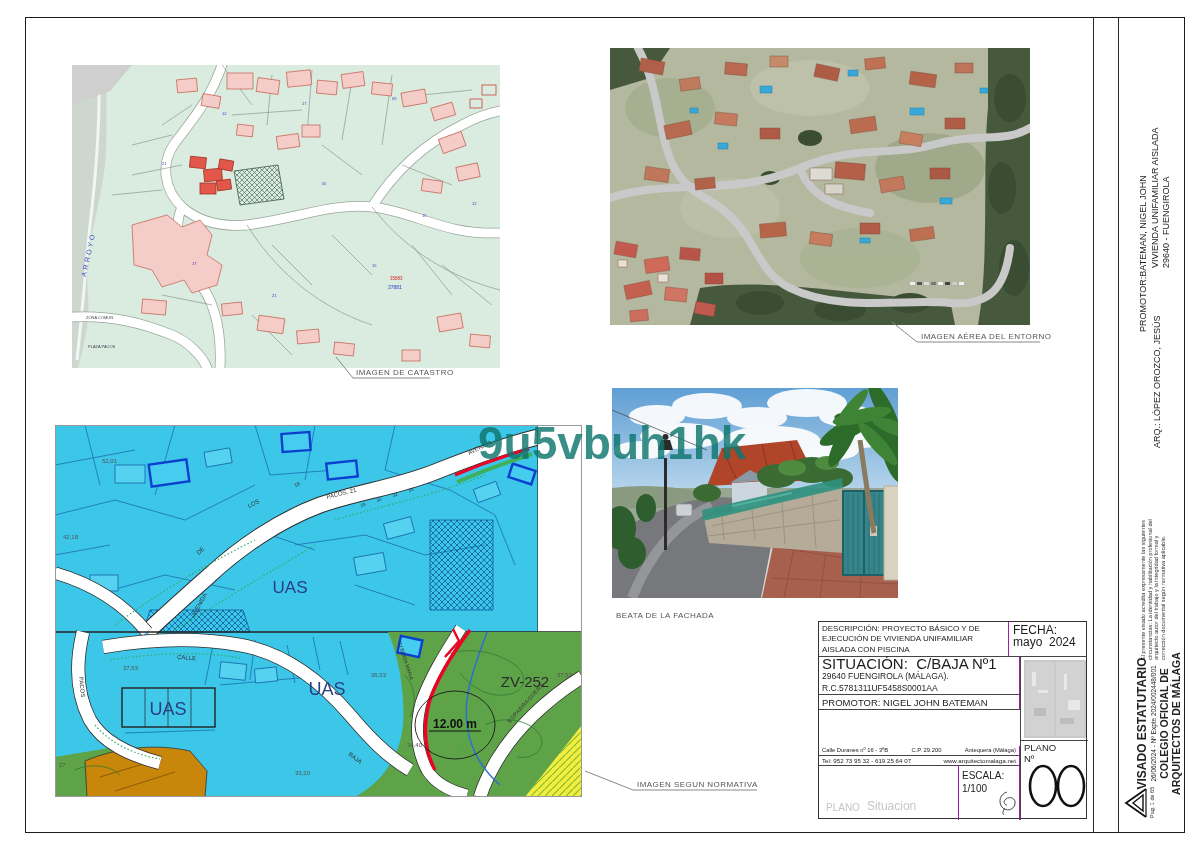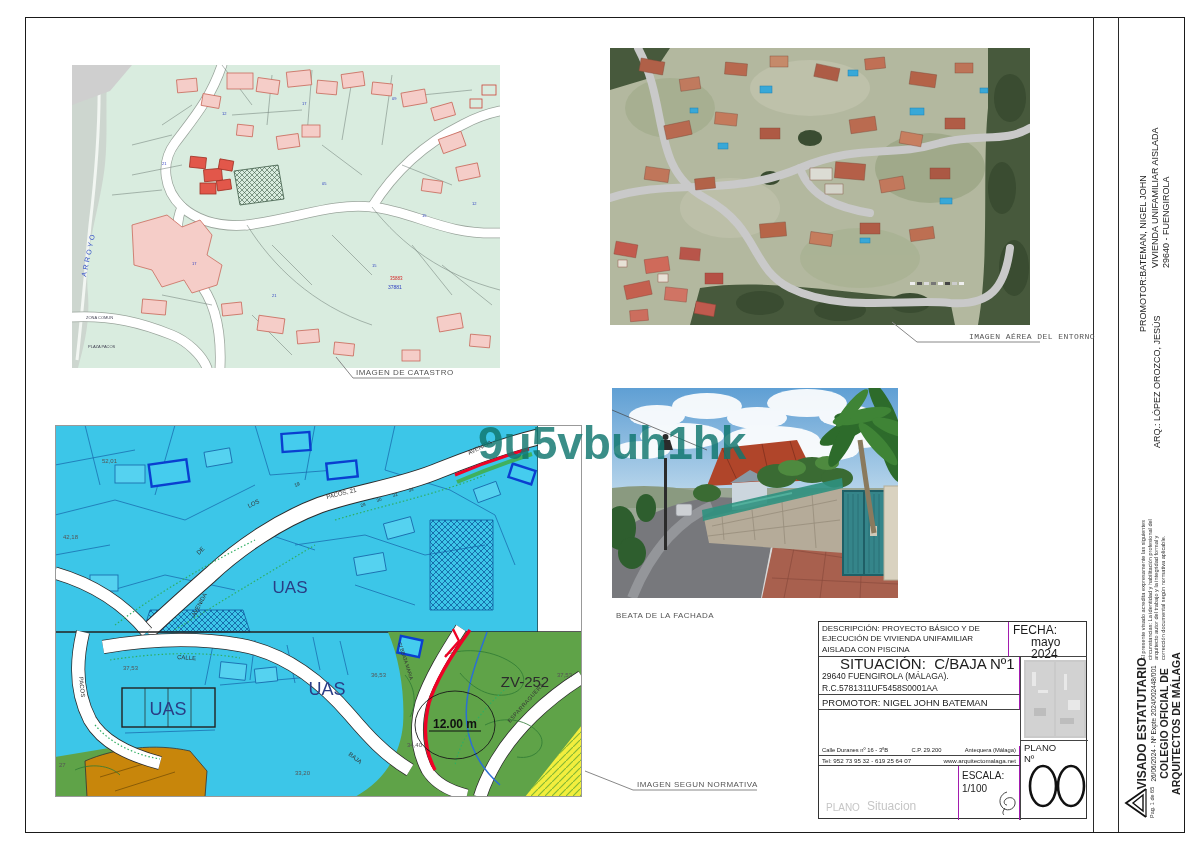--- a/index.html
+++ b/index.html
@@ -3,21 +3,21 @@
 <meta charset="utf-8">
 <style>
   html,body{margin:0;padding:0;background:#fff;}
   #page{position:relative;width:1200px;height:849px;background:#fff;overflow:hidden;
         font-family:"Liberation Sans",sans-serif;color:#222;}
   .abs{position:absolute;}
   .vl{position:absolute;width:1px;background:#2a2a2a;}
   .sheet-border{position:absolute;border:1.5px solid #1a1a1a;}
   .cap{position:absolute;font-size:8px;color:#555;letter-spacing:.45px;z-index:10;white-space:nowrap;}
   .vtext{position:absolute;transform:rotate(-90deg);transform-origin:left top;white-space:nowrap;z-index:5;}
-  .pre{white-space:pre-wrap;margin-left:18px;}
+  .pre{white-space:pre-wrap;}
   
   #titleblock{position:absolute;left:818px;top:621px;width:269px;height:198px;border:1.2px solid #333;box-sizing:border-box;z-index:6;background:#fff;}
   .tb{position:absolute;box-sizing:border-box;color:#1c1c1c;}
   .bR{border-right:1px solid #a21caf;} .bB{border-bottom:1px solid #444;} .bL{border-left:1px solid #444;}
   #tb-desc{left:0;top:0;width:190px;height:35px;padding:2px 3px;font-size:8px;line-height:10.4px;}
   #tb-fecha{left:190px;top:0;width:78px;height:35px;padding:2px 4px;font-size:12px;line-height:12px;}
   #tb-sit{left:0;top:35px;width:201px;height:38px;padding:1px 3px;font-size:8.5px;line-height:12px;}
   #tb-prom{left:0;top:73px;width:201px;height:15px;padding:2px 3px;font-size:9.5px;}
   #tb-arq{left:0;top:88px;width:201px;height:36px;padding:5px 3px;font-size:9.5px;}
   #tb-addr{left:0;top:124px;width:201px;height:10px;font-size:5.8px;display:flex;justify-content:space-between;padding:1px 3px 0;}
@@ -489,21 +489,21 @@
 
   <svg class="abs" style="left:0;top:0;z-index:40;pointer-events:none;" width="1200" height="849" viewBox="0 0 1200 849">
     <g stroke="#888" stroke-width="1" fill="none">
       <path d="M336,357 L353,378 L430,378"></path>
       <path d="M892,322 L917,342 L1040,342"></path>
       <path d="M585,771 L633,790 L757,790"></path>
     </g>
   </svg>
 
   <div class="cap" style="left:356px;top:368px;">IMAGEN DE CATASTRO</div>
-  <div class="cap" style="left:969px;top:332px;font-family:Liberation Mono, monospace;">IMAGEN AÉREA DEL ENTORNO</div>
+  <div class="cap" style="left:921px;top:332px;">IMAGEN AÉREA DEL ENTORNO</div>
   <div class="cap" style="left:616px;top:611px;">BEATA DE LA FACHADA</div>
   <div class="cap" style="left:637px;top:780px;text-align:right;">IMAGEN SEGUN NORMATIVA</div>
 
   <div id="titleblock">
     <div class="tb bR bB" id="tb-desc">
       <div><span>DESCRIPCIÓN:</span>
            <span>PROYECTO BÁSICO Y DE</span></div>
       <div>EJECUCIÓN DE VIVIENDA UNIFAMILIAR</div>
       <div>AISLADA CON PISCINA</div>
     </div>

